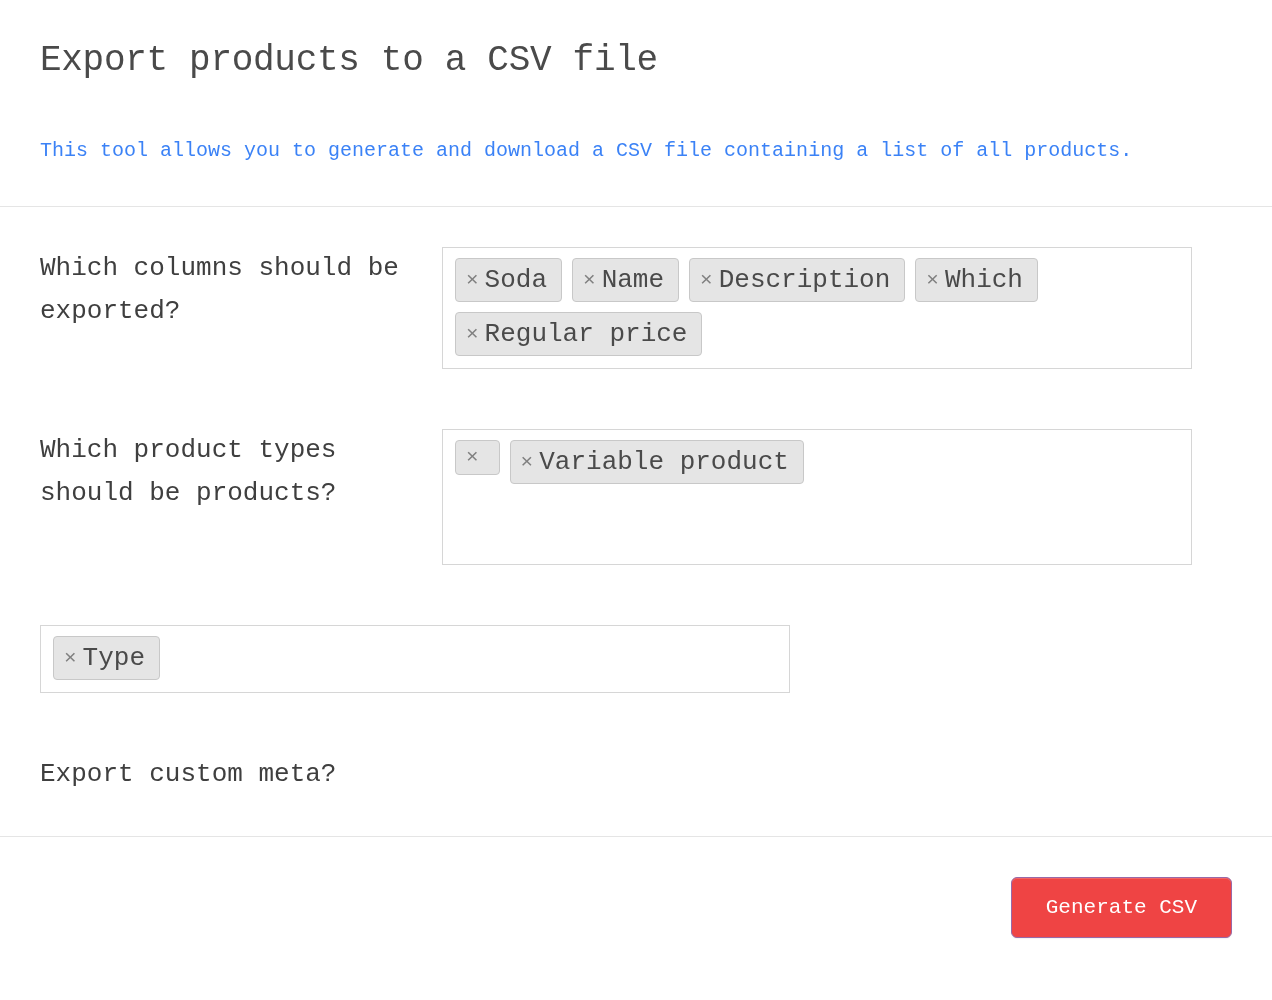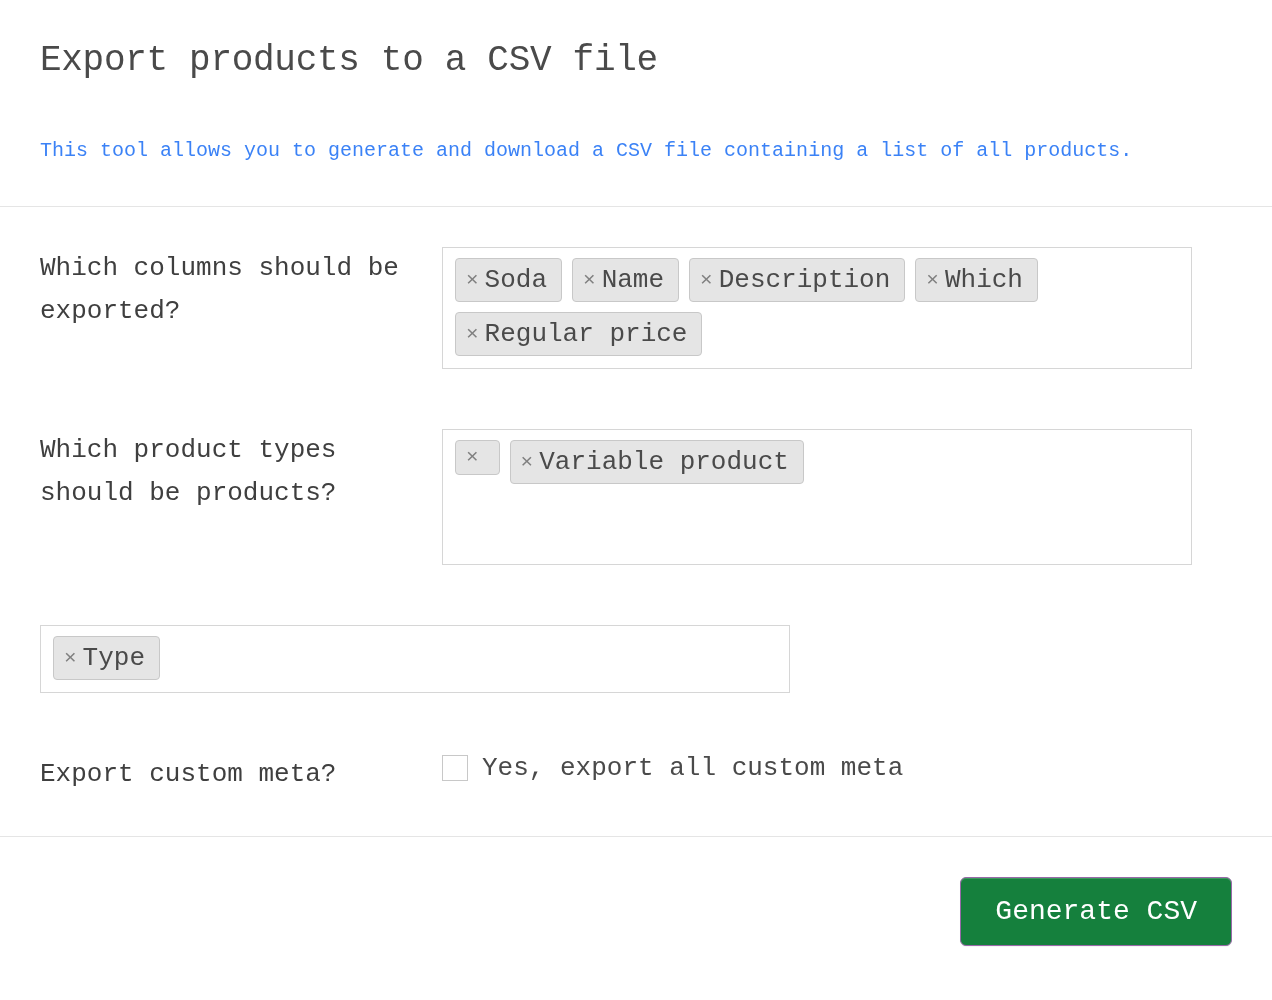--- a/index.html
+++ b/index.html
@@ -107,24 +107,24 @@
       color: #4a4a4a;
       cursor: pointer;
     }
     .footer-section {
       border-top: 1px solid #e5e5e5;
       padding: 40px;
       display: flex;
       justify-content: flex-end;
     }
     .generate-button {
-      background: #15803d;
+      background: #ef4444;
       border: 1px solid #9869a8;
       color: #ffffff;
-      font-size: 28px;
+      font-size: 21px;
       font-weight: 500;
       padding: 18px 34px;
       border-radius: 6px;
       cursor: pointer;
       box-shadow: inset 0 1px 0 rgba(255,255,255,0.18), 0 1px 1px rgba(0,0,0,0.05);
     }
   </style>
 </head>
 <body>
 
@@ -184,25 +184,19 @@
           <span class="tag">
             <span class="tag-remove">×</span>
             <span>Type</span>
           </span>
         </div>
     </div>
   </div>
 
   <div class="form-row">
     <div class="form-label">Export custom meta?</div>
-    <div class="form-control">
-      <div class="checkbox-row">
-        <div class="checkbox"></div>
-        <span class="checkbox-label">Yes, export all custom meta</span>
-      </div>
-    </div>
   </div>
 
 </div>
 
 <div class="footer-section">
   <button class="generate-button">Generate CSV</button>
 </div>
 
 </body></html>

